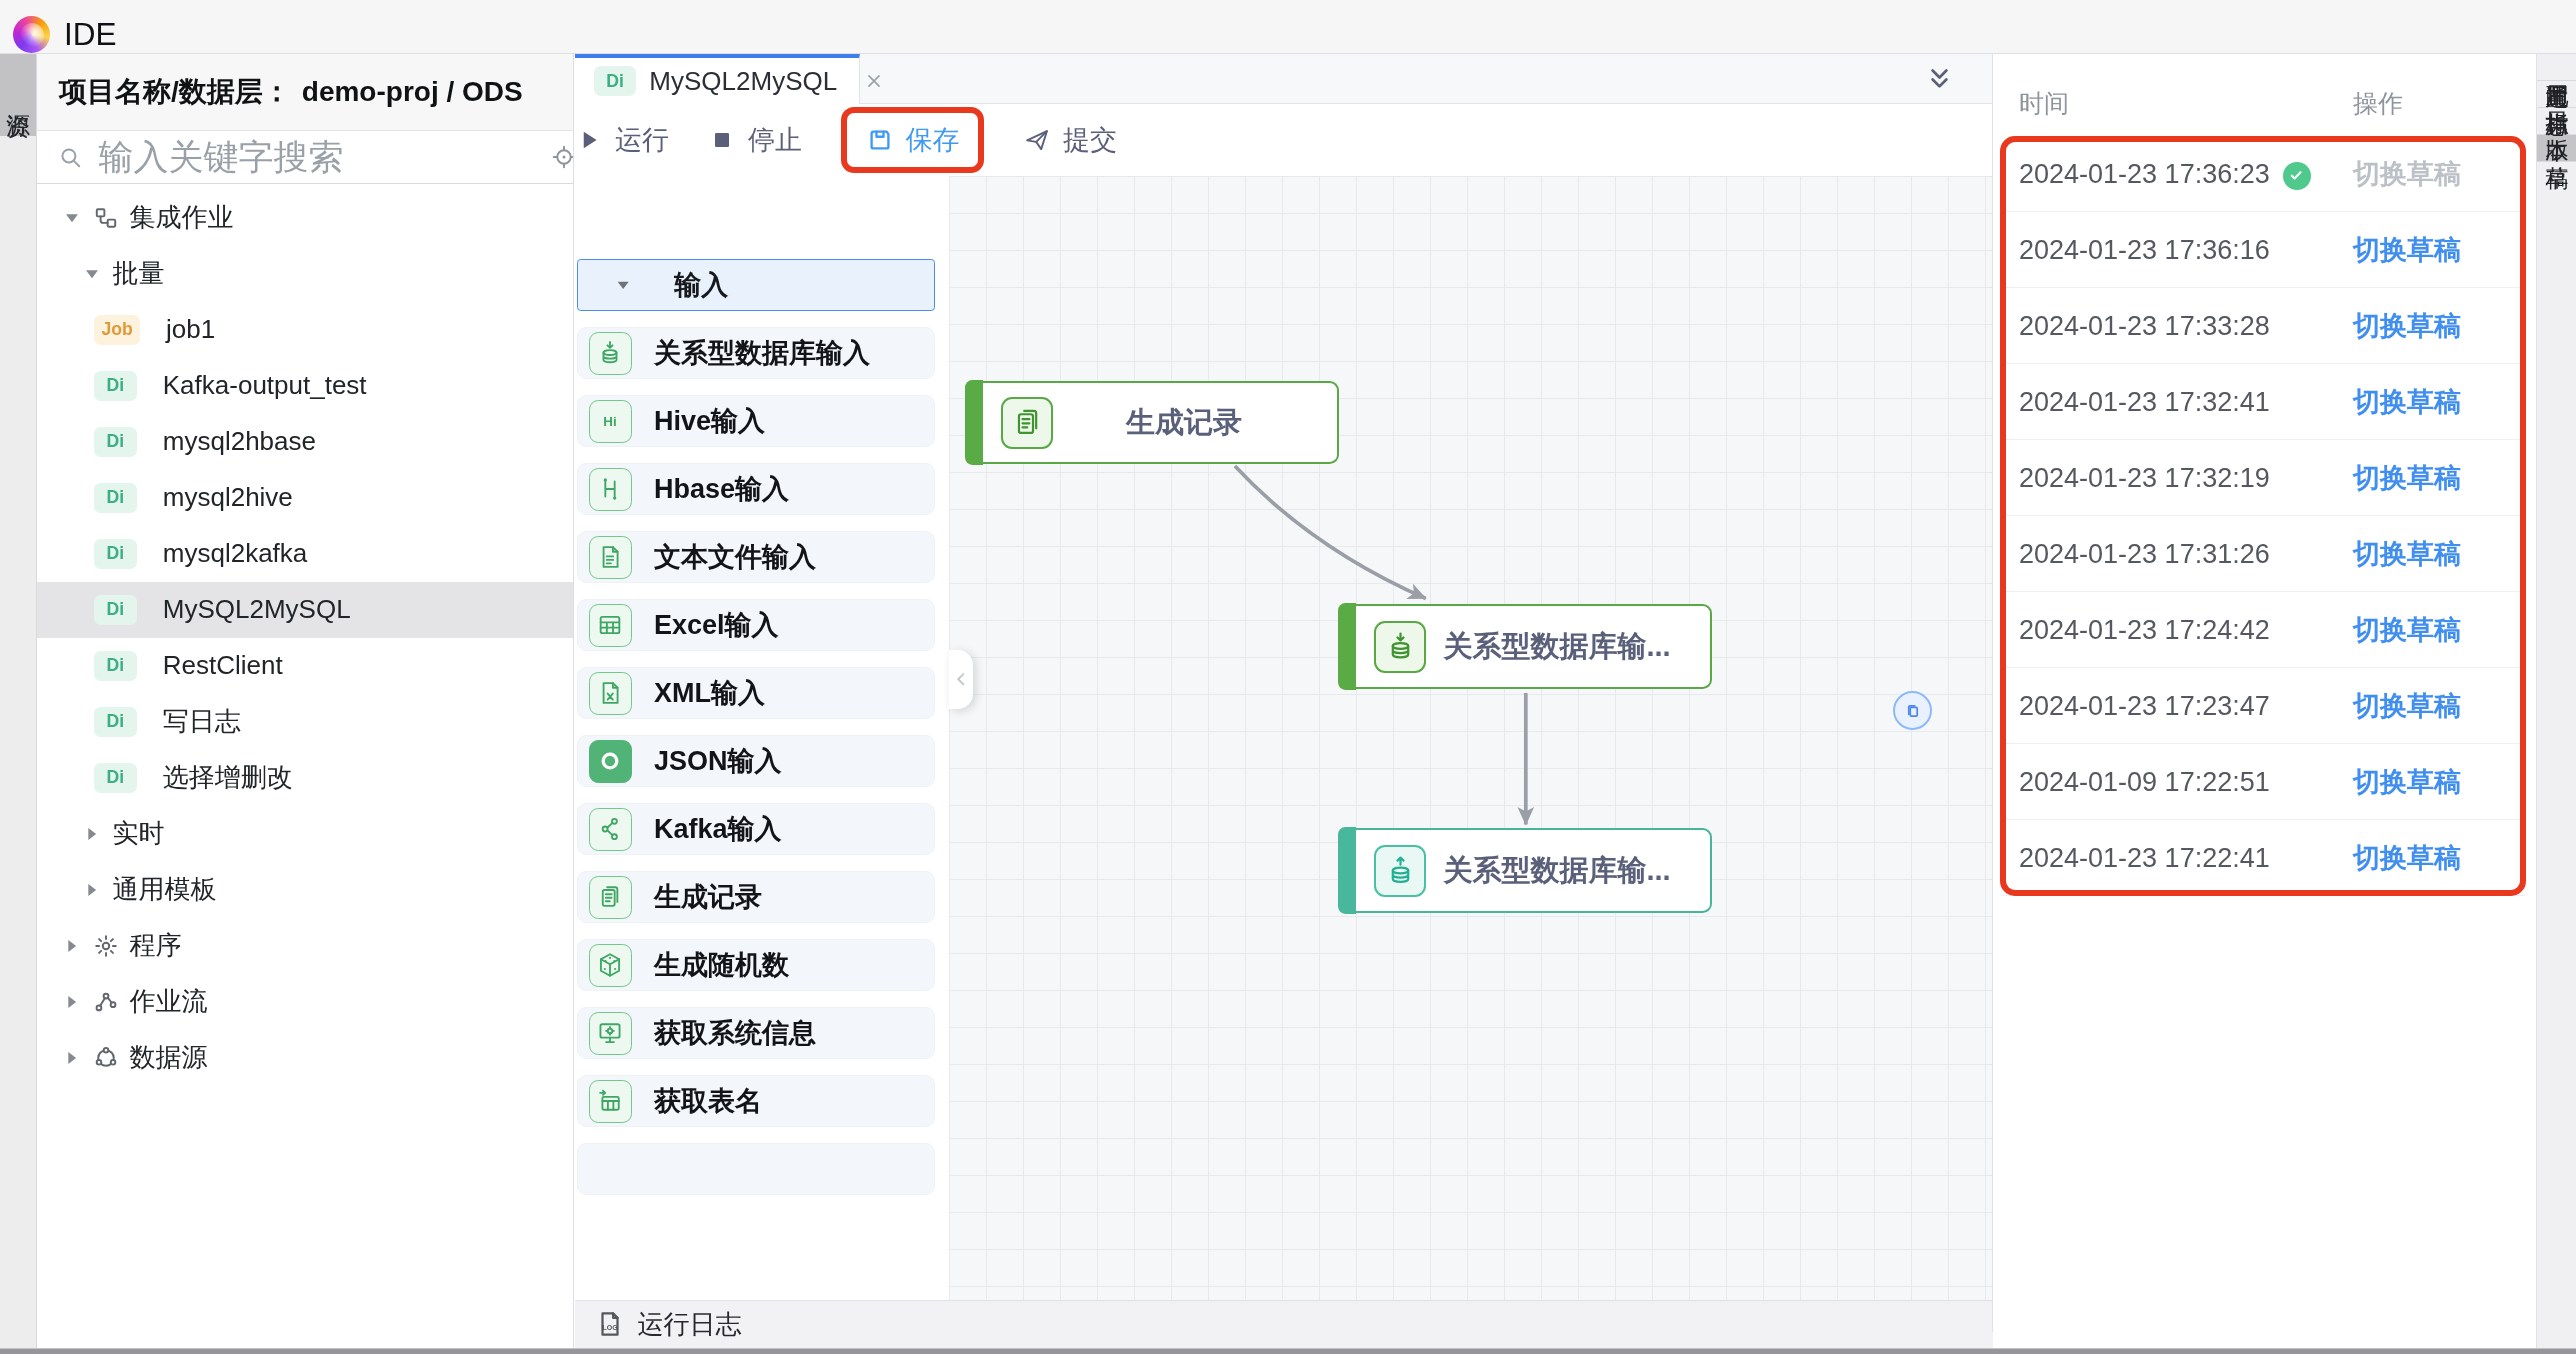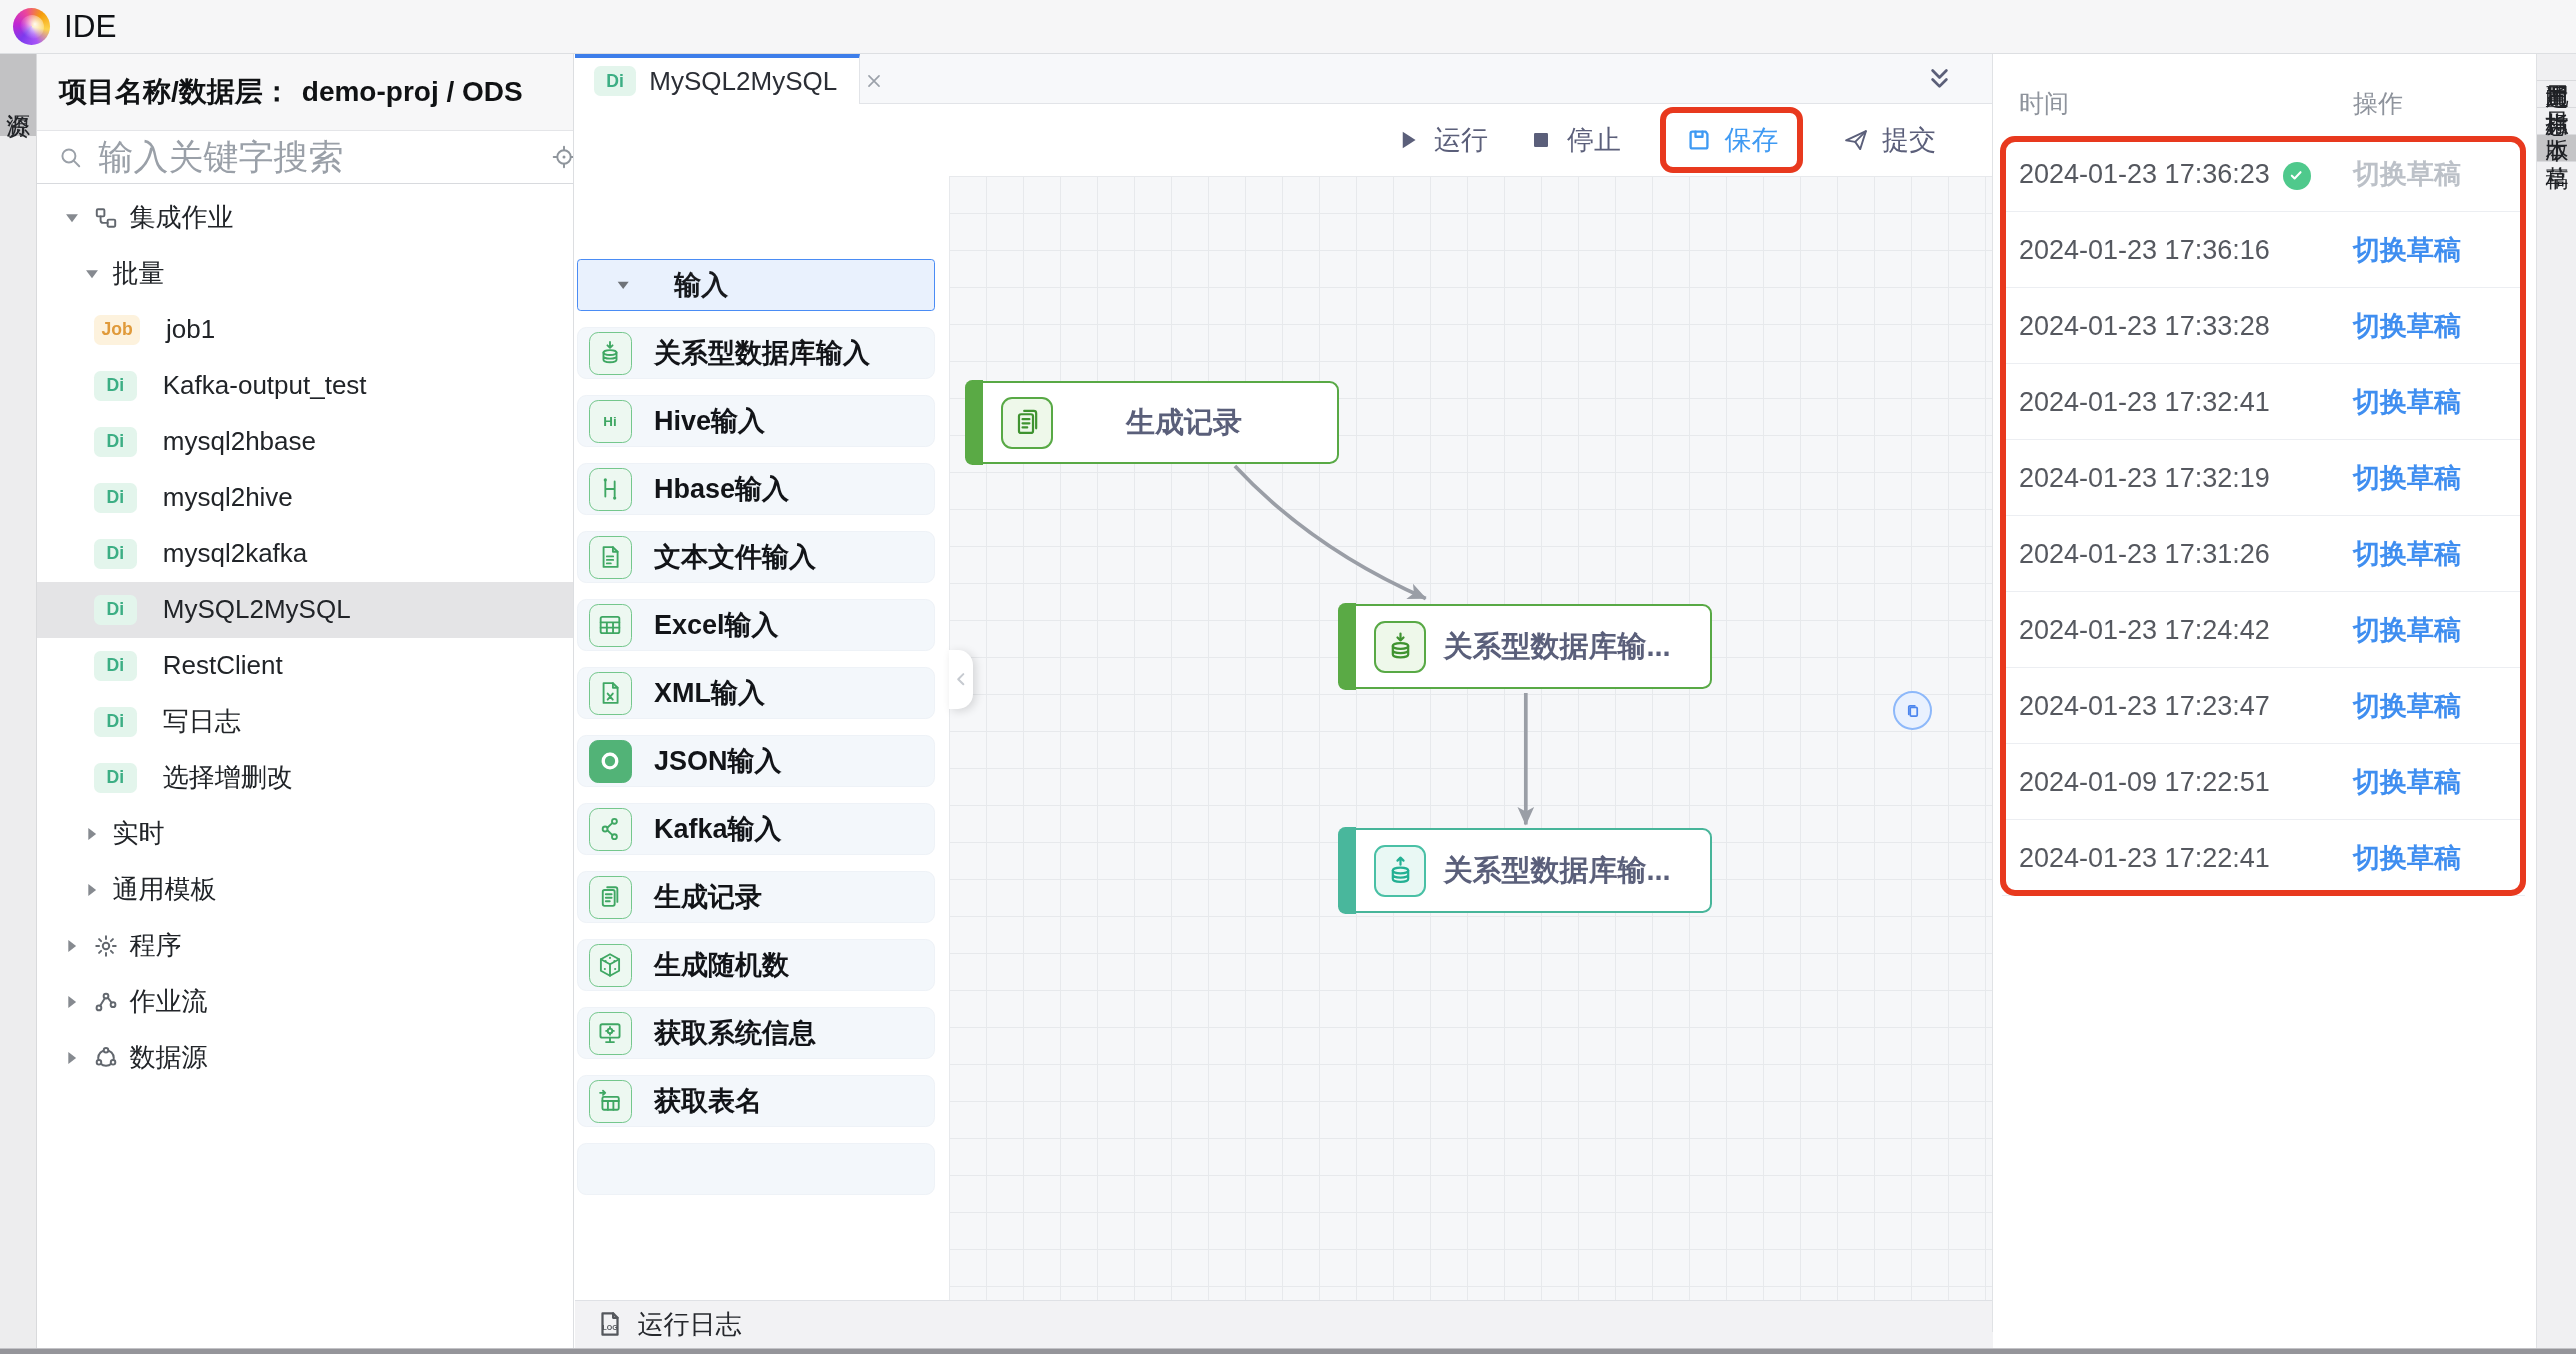--- a/index.html
+++ b/index.html
@@ -4,21 +4,21 @@
 <style>
   html,body{margin:0;padding:0;background:#fff}
   .stage{position:relative;width:2576px;height:1358px;overflow:hidden;background:#fff;
     font-family:"Liberation Sans","DejaVu Sans",sans-serif;color:#1c1e21;}
   .ic{width:26px;height:26px;display:block}
   .ic use{stroke:currentColor}
   svg.ic{fill:none;stroke:currentColor;stroke-width:1.8;stroke-linecap:round;stroke-linejoin:round}
 
   
   .app-header{position:absolute;left:0;top:0;width:100%;height:54px;background:#f6f6f7;
-    border-bottom:0.9px solid #dddfe2;display:flex;align-items:center;padding-left:13px;box-sizing:border-box}
+    border-bottom:0.9px solid #dddfe2;display:flex;align-items:flex-end;padding-left:13px;box-sizing:border-box}
   .logo{width:37px;height:37px;border-radius:50%;position:relative;flex:none;
     background:conic-gradient(from 220deg,#7c3aed,#c026d3,#ec4899,#f59e0b,#fcd34d,#a855f7,#7c3aed)}
   .logo::after{content:"";position:absolute;inset:6.5px;border-radius:50%;
     background:radial-gradient(circle at 62% 38%,rgba(255,255,255,.95),rgba(255,255,255,.25) 48%,transparent 72%)}
   .app-title{font-size:31.5px;margin-left:14px;color:#0f1115;font-weight:500}
 
   
   .left-strip{position:absolute;left:0;top:54px;width:37px;bottom:10.2px;background:#ededee;border-right:0.9px solid #d9dadc;box-sizing:border-box}
   .vtab{writing-mode:vertical-rl;text-orientation:upright;font-size:24px;color:#232529;
     display:flex;align-items:center;justify-content:center;width:100%;box-sizing:border-box;cursor:pointer}
@@ -53,21 +53,21 @@
   .etab{position:absolute;left:0;top:0;width:285px;height:50px;background:#fff;border-top:4.6px solid #3d7eea;
     border-right:0.9px solid #e2e4e8;display:flex;align-items:center;padding:0 16.7px;box-sizing:border-box;cursor:pointer}
   .etab .nbadge{margin-right:13px;margin-left:1.9px}
   .etab-title{font-size:26px;color:#2b2e35}
   .etab-close{margin-left:26px;color:#9ba1a9;width:22px;height:22px;cursor:pointer}
   .etab-close .ic{width:22px;height:22px}
   .tabbar-chev{position:absolute;right:37px;top:9.3px;color:#5b5f78;cursor:pointer}
   .tabbar-chev .ic{width:33px;height:33px;stroke-width:2}
 
   .toolbar{position:absolute;top:50px;left:0;right:0;height:72px;background:#fff;display:flex;align-items:center;
-    justify-content:flex-end;gap:39px;padding-right:57px;box-sizing:border-box}
+    gap:39px;padding-right:57px;box-sizing:border-box}
   .tbtn{display:flex;align-items:center;gap:12px;font-size:27px;color:#5b5f7a;cursor:pointer;flex:none}
   .tbtn .ic{width:28px;height:28px;stroke-width:1.6}
   .tbtn.accent{color:#3f9af3}
   .tbtn.annot{border:6.5px solid #e8391e;border-radius:13px;padding:9.3px 18.5px}
 
   .canvas{position:absolute;left:0;top:122px;right:0;bottom:48px;background:#fff;overflow:hidden}
   .grid{position:absolute;left:374px;top:0;right:0;bottom:0;background-color:#f6f7f9;
     background-image:linear-gradient(#e7e9ec 0.9px,transparent 0.9px),linear-gradient(90deg,#e7e9ec 0.9px,transparent 0.9px);
     background-size:37px 37px}
   .links{position:absolute;left:0;top:0;width:100%;height:100%;pointer-events:none}

